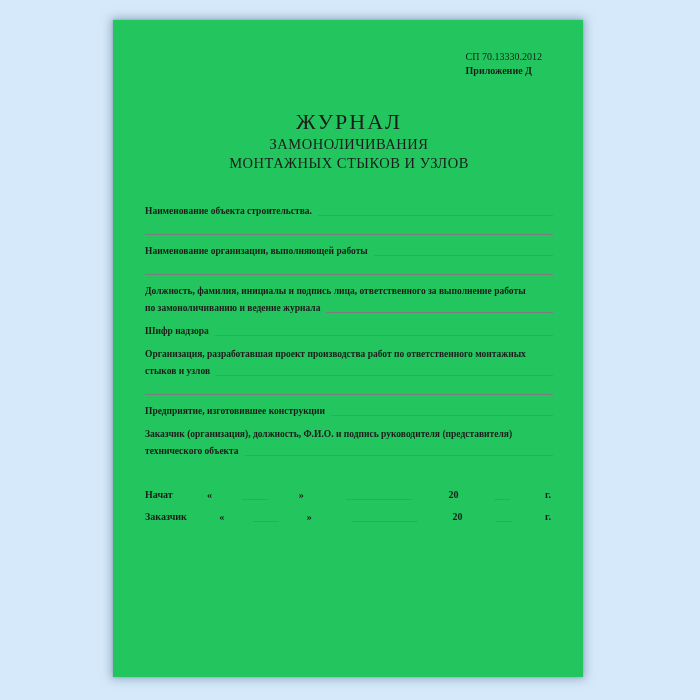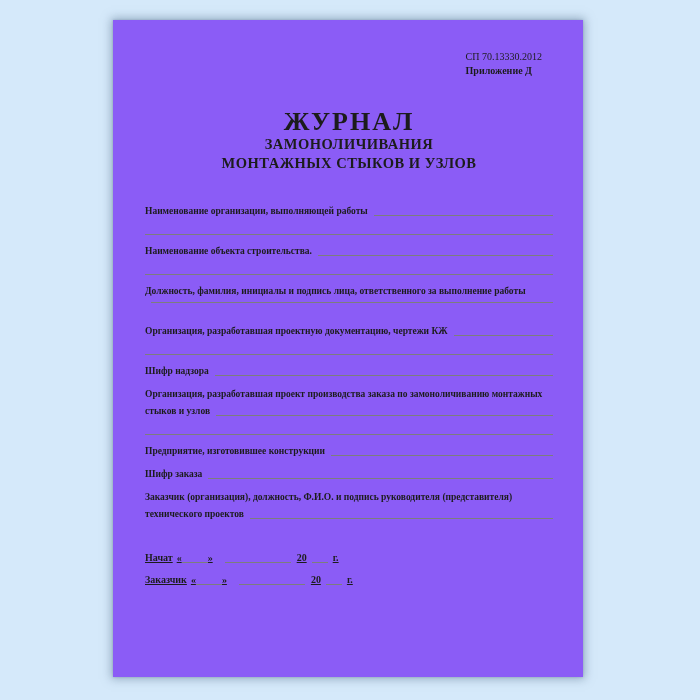--- a/index.html
+++ b/index.html
@@ -27,25 +27,25 @@
     margin-right: 11px;
     text-align: left;
     font-size: 10px;
     line-height: 14px;
   }
   .ref-top { font-weight: normal; }
   .ref-appendix { font-weight: bold; }
   
   .title-block { text-align: center; margin-top: 31px; }
   .title-main {
-    font-size: 26px; font-weight: bold; letter-spacing: 2px;
+    font-size: 22px; font-weight: normal; letter-spacing: 2px;
     line-height: 26px;
   }
   .title-sub {
-    font-size: 14.5px; font-weight: bold; letter-spacing: 0.5px;
+    font-size: 14.5px; font-weight: normal; letter-spacing: 0.5px;
     line-height: 19px;
   }
   
   .fields { margin-top: 30px; }
   .field { margin-top: 6px; }
   .frow {
     display: flex;
     align-items: baseline;
     height: 17px;
     line-height: 17px;
@@ -65,121 +65,108 @@
   .full-line::after {
     content: "";
     position: absolute; left: 0; right: 0; bottom: 2px;
     border-bottom: 1px solid #7d7d7d;
   }
   
   .dates { margin-top: 26px; margin-right: 2px; }
   .drow {
     display: flex;
     align-items: baseline;
-    justify-content: flex-start;
+    justify-content: space-between;
     height: 17px;
     line-height: 17px;
     font-size: 10px;
     font-weight: bold;
     margin-top: 5px;
-    text-decoration: underline;
   }
   .u {
     display: inline-block;
     height: 0;
     border-bottom: 1px solid #7d7d7d;
     position: relative;
     top: 2px;
   }
   .u-day { width: 26px; }
   .u-month { width: 66px; margin-left: 12px; }
   .u-year { width: 16px; margin-left: 5px; margin-right: 5px; }
   .dq-open { margin-left: 4px; }
   .d-century { margin-left: 6px; }
 </style>
 </head>
 <body style="background: rgb(213, 233, 250); color: rgb(28, 28, 28);">
 
-<div class="paper" style="background: #8b5cf6;">
+<div class="paper" style="background: #22c55e;">
 
   <div class="ref-block">
     <div class="ref-top">СП 70.13330.2012</div>
     <div class="ref-appendix">Приложение Д</div>
   </div>
 
   <div class="title-block">
     <div class="title-main">ЖУРНАЛ</div>
     <div class="title-sub">ЗАМОНОЛИЧИВАНИЯ</div>
     <div class="title-sub">МОНТАЖНЫХ СТЫКОВ И УЗЛОВ</div>
   </div>
 
   <div class="fields" id="fields">
       <div class="field">
         <div class="frow">
-          <span>Наименование организации, выполняющей работы</span>
+          <span>Наименование объекта строительства.</span>
           <span class="fill"></span>
         </div>
         <div class="full-line"></div>
       </div>
       <div class="field">
         <div class="frow">
-          <span>Наименование объекта строительства.</span>
+          <span>Наименование организации, выполняющей работы</span>
           <span class="fill"></span>
         </div>
         <div class="full-line"></div>
       </div>
       <div class="field">
         <div class="frow">
           <span>Должность, фамилия, инициалы и подпись лица, ответственного за выполнение работы</span>
         </div>
         <div class="frow">
+          <span>по замоноличиванию и ведение журнала</span>
           <span class="fill"></span>
         </div>
-      </div>
-      <div class="field">
-        <div class="frow">
-          <span>Организация, разработавшая проектную документацию, чертежи КЖ</span>
-          <span class="fill"></span>
-        </div>
-        <div class="full-line"></div>
       </div>
       <div class="field">
         <div class="frow">
           <span>Шифр надзора</span>
           <span class="fill"></span>
         </div>
       </div>
       <div class="field">
         <div class="frow">
-          <span>Организация, разработавшая проект производства заказа по замоноличиванию монтажных</span>
+          <span>Организация, разработавшая проект производства работ по ответственного монтажных</span>
         </div>
         <div class="frow">
           <span>стыков и узлов</span>
           <span class="fill"></span>
         </div>
         <div class="full-line"></div>
       </div>
       <div class="field">
         <div class="frow">
           <span>Предприятие, изготовившее конструкции</span>
           <span class="fill"></span>
         </div>
       </div>
       <div class="field">
         <div class="frow">
-          <span>Шифр заказа</span>
-          <span class="fill"></span>
-        </div>
-      </div>
-      <div class="field">
-        <div class="frow">
           <span>Заказчик (организация), должность, Ф.И.О. и подпись руководителя (представителя)</span>
         </div>
         <div class="frow">
-          <span>технического проектов</span>
+          <span>технического объекта</span>
           <span class="fill"></span>
         </div>
       </div>
     </div>
 
   <div class="dates">
     <div class="drow">
       <span>Начат</span>
       <span class="dq-open">«</span>
       <span class="u u-day"></span>

